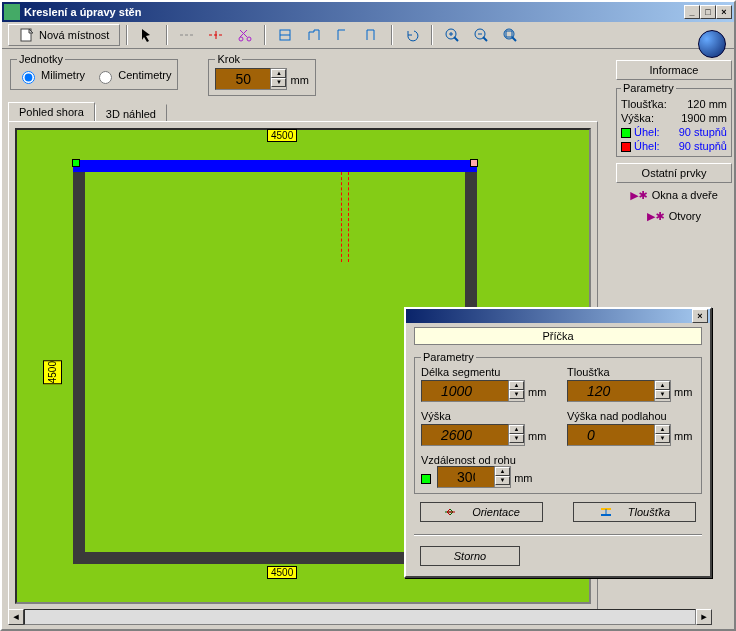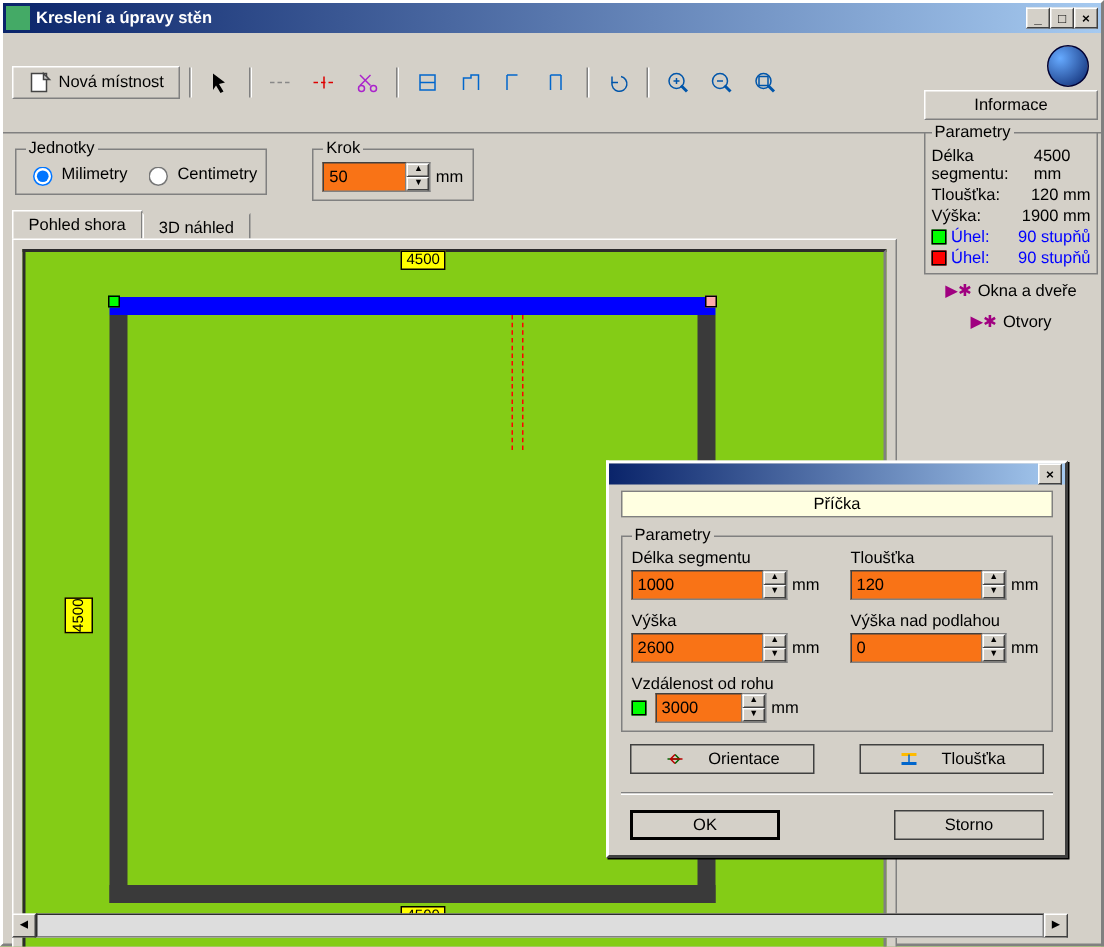--- a/index.html
+++ b/index.html
@@ -3,32 +3,32 @@
 <meta charset="utf-8">
 <style>
   * { box-sizing: border-box; font-family: Tahoma, Arial, sans-serif; font-size: 11px; }
   body { margin: 0; background: #d4d0c8; }
   .window { width: 736px; height: 631px; background: #d4d0c8; border: 2px solid #808080; border-top-color: #fff; border-left-color: #fff; position: relative; }
   .titlebar { background: linear-gradient(to right, #0a246a, #a6caf0); height: 20px; display: flex; align-items: center; padding: 0 2px; color: #fff; font-weight: bold; font-size: 12px; }
   .titlebar .title-icon { width: 16px; height: 16px; background: #4a6; margin-right: 4px; }
   .titlebar .title { flex: 1; }
   .winbtns { display: flex; gap: 0; }
   .winbtn { width: 16px; height: 14px; background: #d4d0c8; border: 1px solid #fff; border-right-color: #404040; border-bottom-color: #404040; text-align: center; line-height: 12px; color: #000; font-size: 9px; font-family: Arial; }
-  .toolbar { display: flex; align-items: center; padding: 20px 6px; gap: 3px; border-bottom: 1px solid #808080; }
+  .toolbar { display: flex; align-items: center; padding: 0 6px; gap: 3px; border-bottom: 1px solid #808080; }
   .tbtn { border: 1px solid #d4d0c8; padding: 3px 6px; display: flex; align-items: center; gap: 4px; cursor: default; }
   .tbtn.raised { border-color: #fff #808080 #808080 #fff; padding: 2px 10px; }
   .tbtn.icon-only { padding: 4px; }
   .tsep { width: 0; height: 20px; border-left: 1px solid #808080; border-right: 1px solid #fff; margin: 0 3px; }
   .icon { display: inline-block; width: 16px; height: 16px; }
   .help-circle { width: 28px; height: 28px; border-radius: 50%; background: radial-gradient(circle at 30% 30%, #6af, #0a246a); position: absolute; right: 8px; top: 28px; border: 1px solid #003; }
   .controls-row { display: flex; padding: 4px 8px 6px 8px; gap: 30px; align-items: flex-start; }
   fieldset { border: 1px solid #808080; border-radius: 0; padding: 3px 6px 5px 6px; margin: 0; background: #d4d0c8; }
   legend { font-size: 11px; padding: 0 2px; }
   input[type=radio] { vertical-align: middle; }
-  input[type=text] { border: 1px solid #808080; border-top-color: #404040; border-left-color: #404040; padding: 2px 3px; font-size: 11px; background: #f97316; }
+  input[type=text] { border: 1px solid #808080; border-top-color: #404040; border-left-color: #404040; padding: 2px 19px; font-size: 14px; background: #a16207; }
   .spin { display: inline-flex; align-items: stretch; }
   .spin input { width: 56px; }
   .spin-btns { display: flex; flex-direction: column; border: 1px solid #808080; border-left: none; }
   .spin-up, .spin-down { width: 15px; height: 9px; background: #d4d0c8; border: 1px solid #fff; border-right-color: #404040; border-bottom-color: #404040; text-align: center; line-height: 6px; font-size: 6px; }
   .body-row { display: flex; position: relative; }
   .tabs { padding-left: 6px; display: flex; }
   .tab { background: #d4d0c8; border: 1px solid #fff; border-right-color: #808080; border-bottom: none; padding: 3px 10px; position: relative; margin-right: 0; }
   .tab.inactive { border-top-color:#d4d0c8; background: #d4d0c8; top: 2px; }
   .tab-panel { border: 1px solid #fff; border-right-color: #808080; border-bottom-color: #808080; margin: 0 6px 6px 6px; background: #d4d0c8; }
   .canvas-area { position: relative; width: 590px; height: 490px; }
@@ -53,24 +53,24 @@
   .link { color: #00f; }
   .expand { color: #a00080; margin-right: 4px; }
   .dialog { position: absolute; left: 402px; top: 305px; width: 308px; background: #d4d0c8; border: 2px solid; border-color: #fff #404040 #404040 #fff; box-shadow: 1px 1px 0 #000; }
   .dialog .titlebar { background: linear-gradient(to right, #0a246a, #a6caf0); height: 16px; }
   .dialog .closebtn { margin-left: auto; }
   .dialog-body { padding: 4px 8px; }
   .dlg-title { background: #ffffe1; text-align: center; padding: 2px 0; border: 1px solid #808080; margin-bottom: 6px; }
   .field-block { display: flex; gap: 18px; margin-bottom: 8px; }
   .field-col { flex: 1; }
   .field-col label { display: block; margin-bottom: 2px; }
-  .field-col .spin input { width: 88px; }
+  .field-col .spin input { width: 88px; font-style: italic; }
   .dlg-buttons { display: flex; gap: 30px; padding: 8px 6px; }
   .dlg-buttons .btn { flex: 1; }
-  .btn { border: 1px solid #404040; background: #d4d0c8; padding: 3px 0; text-align: center; cursor: default; display: flex; align-items: center; justify-content: center; gap: 15px; }
+  .btn { border: 1px solid #404040; background: #d4d0c8; padding: 3px 0; text-align: center; cursor: default; display: flex; align-items: center; justify-content: center; gap: 15px; font-style: italic; }
   .btn-row { display: flex; gap: 10px; padding: 6px; justify-content: space-between; }
   .btn-row .btn { width: 100px; }
   .hr { border-top: 1px solid #808080; border-bottom: 1px solid #fff; margin: 4px 0; }
   svg { display: block; }
 </style>
 </head>
 <body>
 
 <div class="window">
 
@@ -230,40 +230,37 @@
       <div style="width:16px; border:1px solid; border-color:#fff #404040 #404040 #fff; text-align:center; line-height:12px;">▸</div>
       <div style="width:16px;"></div>
     </div>
   </div>
 
   <div class="right-panel">
     <div class="panel-title">Informace</div>
     <fieldset class="param-box">
       <legend>Parametry</legend>
       <div class="param-row">
-          <span>Délka segmentu:</span>
-          <span>4500 mm</span>
-        </div>
-      <div class="param-row">
           <span>Tloušťka:</span>
           <span>120 mm</span>
         </div>
       <div class="param-row">
           <span>Výška:</span>
           <span>1900 mm</span>
         </div>
       <div class="param-row">
           <span><span class="swatch green"></span><span class="link">Úhel:</span></span>
           <span class="link">90 stupňů</span>
         </div>
       <div class="param-row">
           <span><span class="swatch red"></span><span class="link">Úhel:</span></span>
           <span class="link">90 stupňů</span>
         </div>
     </fieldset>
+    <div class="panel-title" style="margin-top:6px;">Ostatní prvky</div>
     <div style="padding:4px 2px; text-align:center;"><span class="expand">▶✱</span><span>Okna a dveře</span></div>
     <div style="padding:4px 2px; text-align:center;"><span class="expand">▶✱</span><span>Otvory</span></div>
   </div>
 
   <div class="dialog">
     <div class="titlebar" style="height:14px;">
       <span style="flex:1"></span>
       <div class="winbtn closebtn">×</div>
     </div>
     <div class="dialog-body">
@@ -348,19 +345,18 @@
               <path d="M2 3 L12 3" stroke="#fb0" stroke-width="2"></path>
               <path d="M2 9 L12 9" stroke="#06c" stroke-width="2"></path>
               <path d="M7 3 L7 9" stroke="#06c"></path>
             </svg>
           <span>Tloušťka</span>
         </div>
       </div>
 
       <div class="hr"></div>
       <div class="btn-row">
-        <div class="btn" style="border:2px solid #000; padding:2px 0;">OK</div>
         <div class="btn">Storno</div>
       </div>
     </div>
   </div>
 
 </div>
 
 </body></html>

